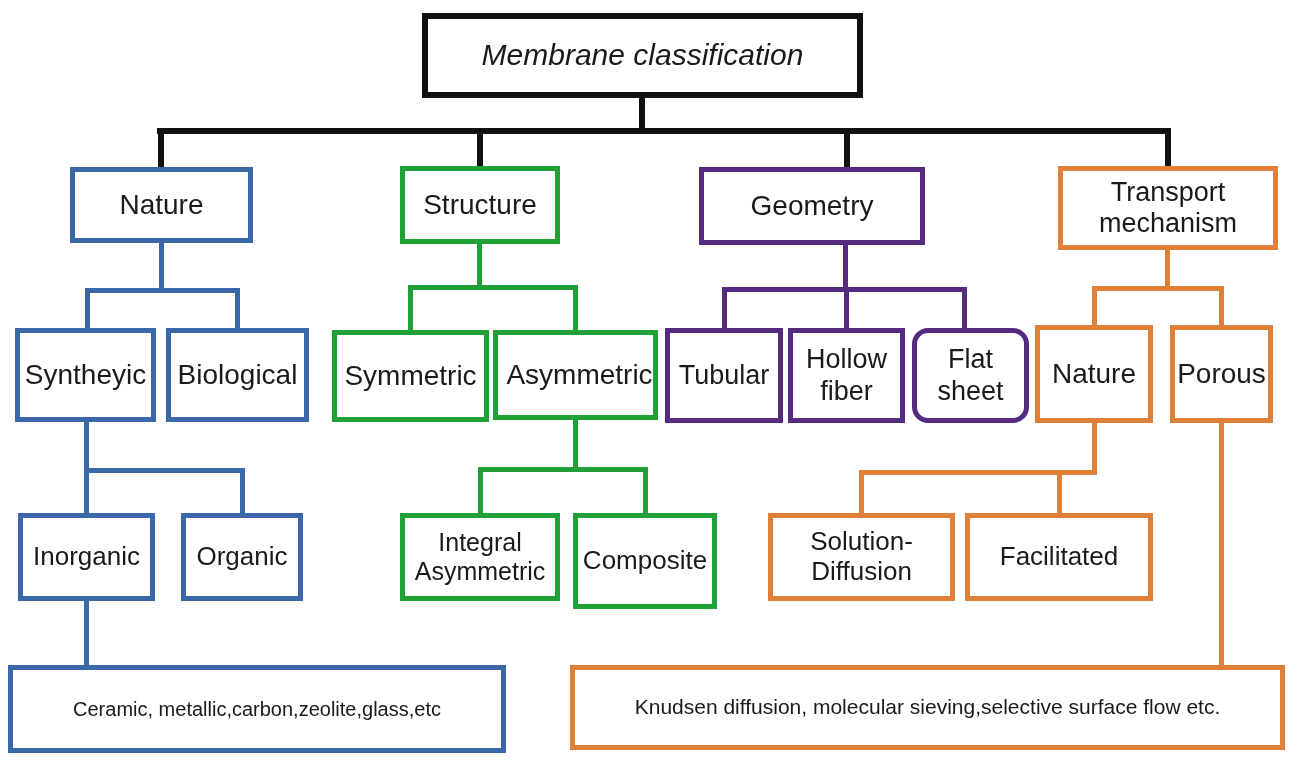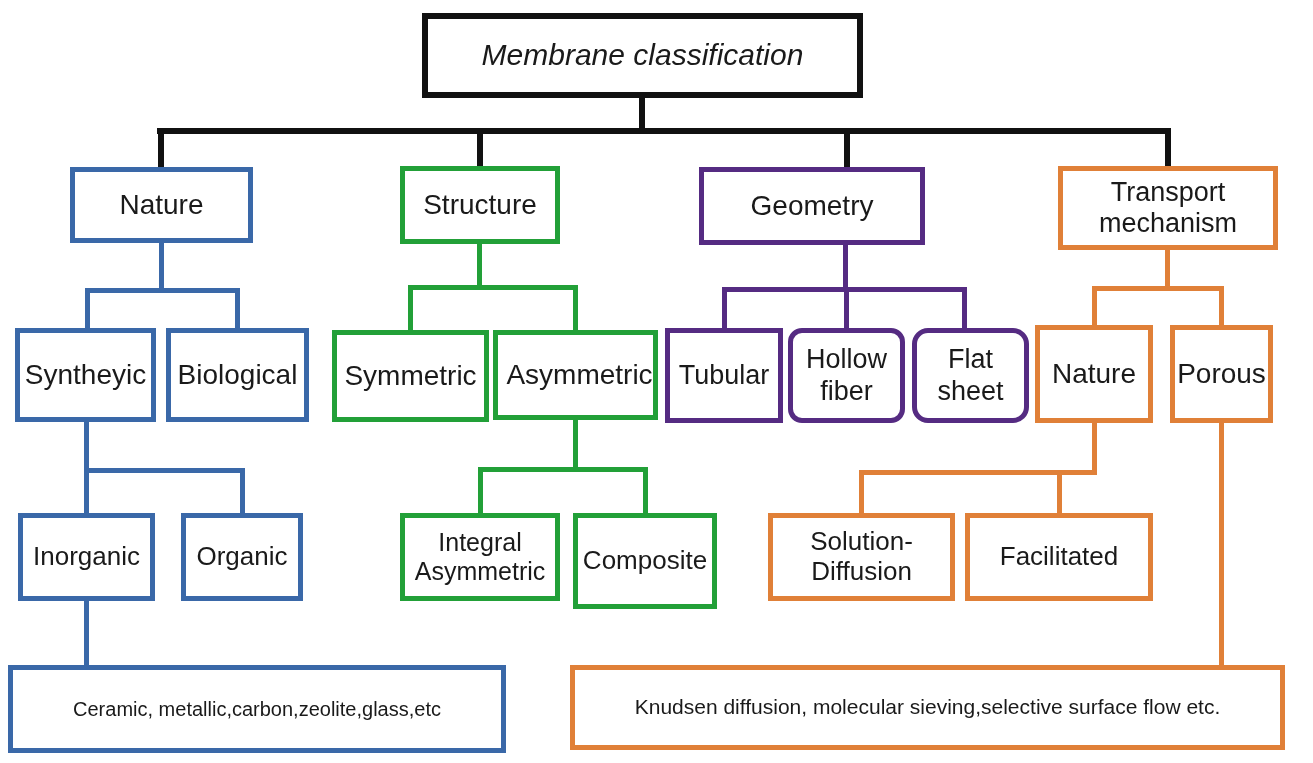--- a/index.html
+++ b/index.html
@@ -93,21 +93,21 @@
   <div class="box b-blue f28" style="left:70px; top:167px; width:183px; height:76px;">Nature</div>
   <div class="box b-green f28" style="left:400px; top:166px; width:160px; height:78px;">Structure</div>
   <div class="box b-purple f28" style="left:699px; top:167px; width:226px; height:78px;">Geometry</div>
   <div class="box b-orange f27" style="left:1058px; top:166px; width:220px; height:84px; padding:0 18px;">Transport mechanism</div>
 
   <div class="box b-blue f28" style="left:15px; top:328px; width:141px; height:94px;">Syntheyic</div>
   <div class="box b-blue f28" style="left:166px; top:328px; width:143px; height:94px;">Biological</div>
   <div class="box b-green f28" style="left:332px; top:330px; width:157px; height:92px;">Symmetric</div>
   <div class="box b-green f28" style="left:493px; top:330px; width:165px; height:90px;padding-left:8px;">Asymmetric</div>
   <div class="box b-purple f27" style="left:665px; top:328px; width:118px; height:95px;">Tubular</div>
-  <div class="box b-purple f27" style="left:788px; top:328px; width:117px; height:95px; padding:0 10px;border-radius:14px;">Hollow fiber</div>
+  <div class="box b-purple f27" style="left:788px; top:328px; width:117px; height:95px; padding:0 10px;">Hollow fiber</div>
   <div class="box b-purple f27" style="left:912px; top:328px; width:117px; height:95px; padding:16px 10px;border-radius:16px;">Flat sheet</div>
   <div class="box b-orange f28" style="left:1035px; top:325px; width:118px; height:98px;">Nature</div>
   <div class="box b-orange f28" style="left:1170px; top:325px; width:103px; height:98px;">Porous</div>
 
   <div class="box b-blue f26" style="left:18px; top:513px; width:137px; height:88px;">Inorganic</div>
   <div class="box b-blue f26" style="left:181px; top:513px; width:122px; height:88px;">Organic</div>
   <div class="box b-green f25" style="left:400px; top:513px; width:160px; height:88px; padding:0 8px;">Integral Asymmetric</div>
   <div class="box b-green f26" style="left:573px; top:513px; width:144px; height:96px;">Composite</div>
   <div class="box b-orange f26" style="left:768px; top:513px; width:187px; height:88px; padding:0 30px;">Solution- Diffusion</div>
   <div class="box b-orange f26" style="left:965px; top:513px; width:188px; height:88px;">Facilitated</div>

